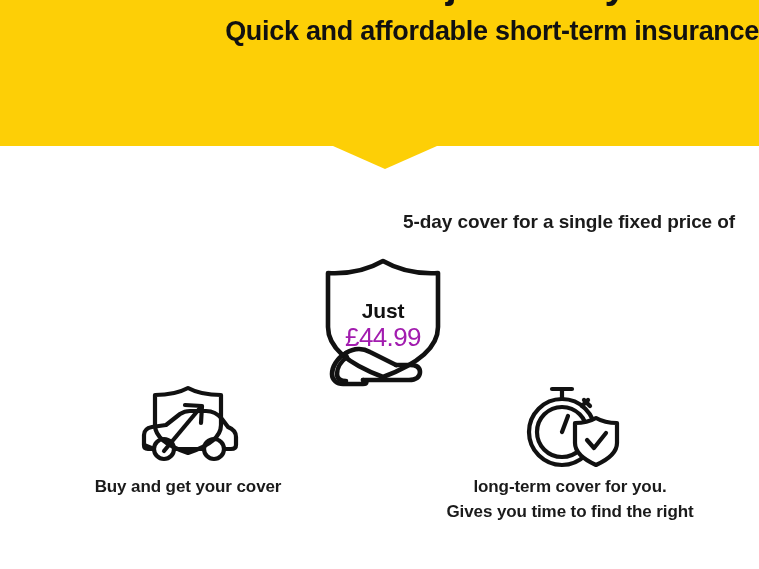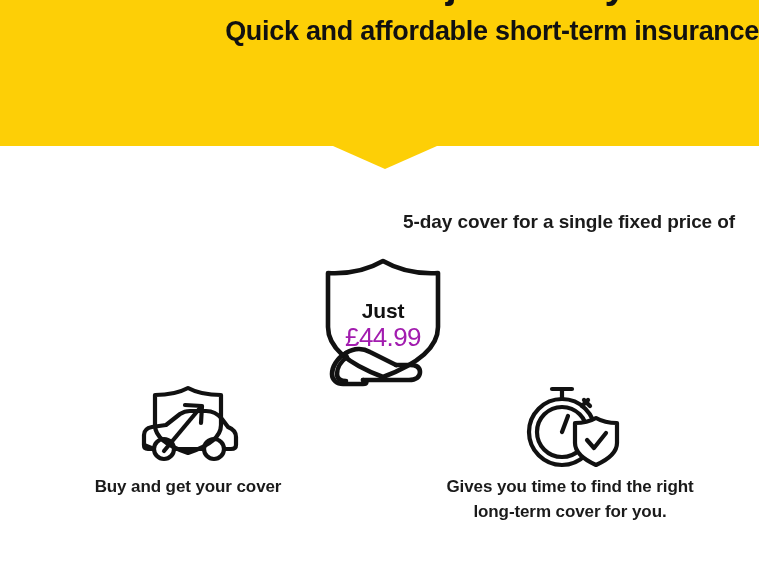--- a/index.html
+++ b/index.html
@@ -228,18 +228,18 @@
         <path d="M64 26 L 70 20"></path>
 
         <path d="M44 52 L 50 36"></path>
 
         <path d="M78 38 C 85 42, 92 43, 99 43 L 99 63 C 99 73, 89 80, 78 85
                  C 67 80, 57 73, 57 63 L 57 43 C 64 43, 71 42, 78 38 Z" fill="#ffffff"></path>
         <path d="M69 60 L 76 68 L 88 53"></path>
       </svg>
     </div>
     <div class="feature-caption">
+      <span class="line">long-term cover for you.</span>
       <span class="line">Gives you time to find the right</span>
-      <span class="line">long-term cover for you.</span>
     </div>
   </div>
 
 </div>
 
 </body></html>

